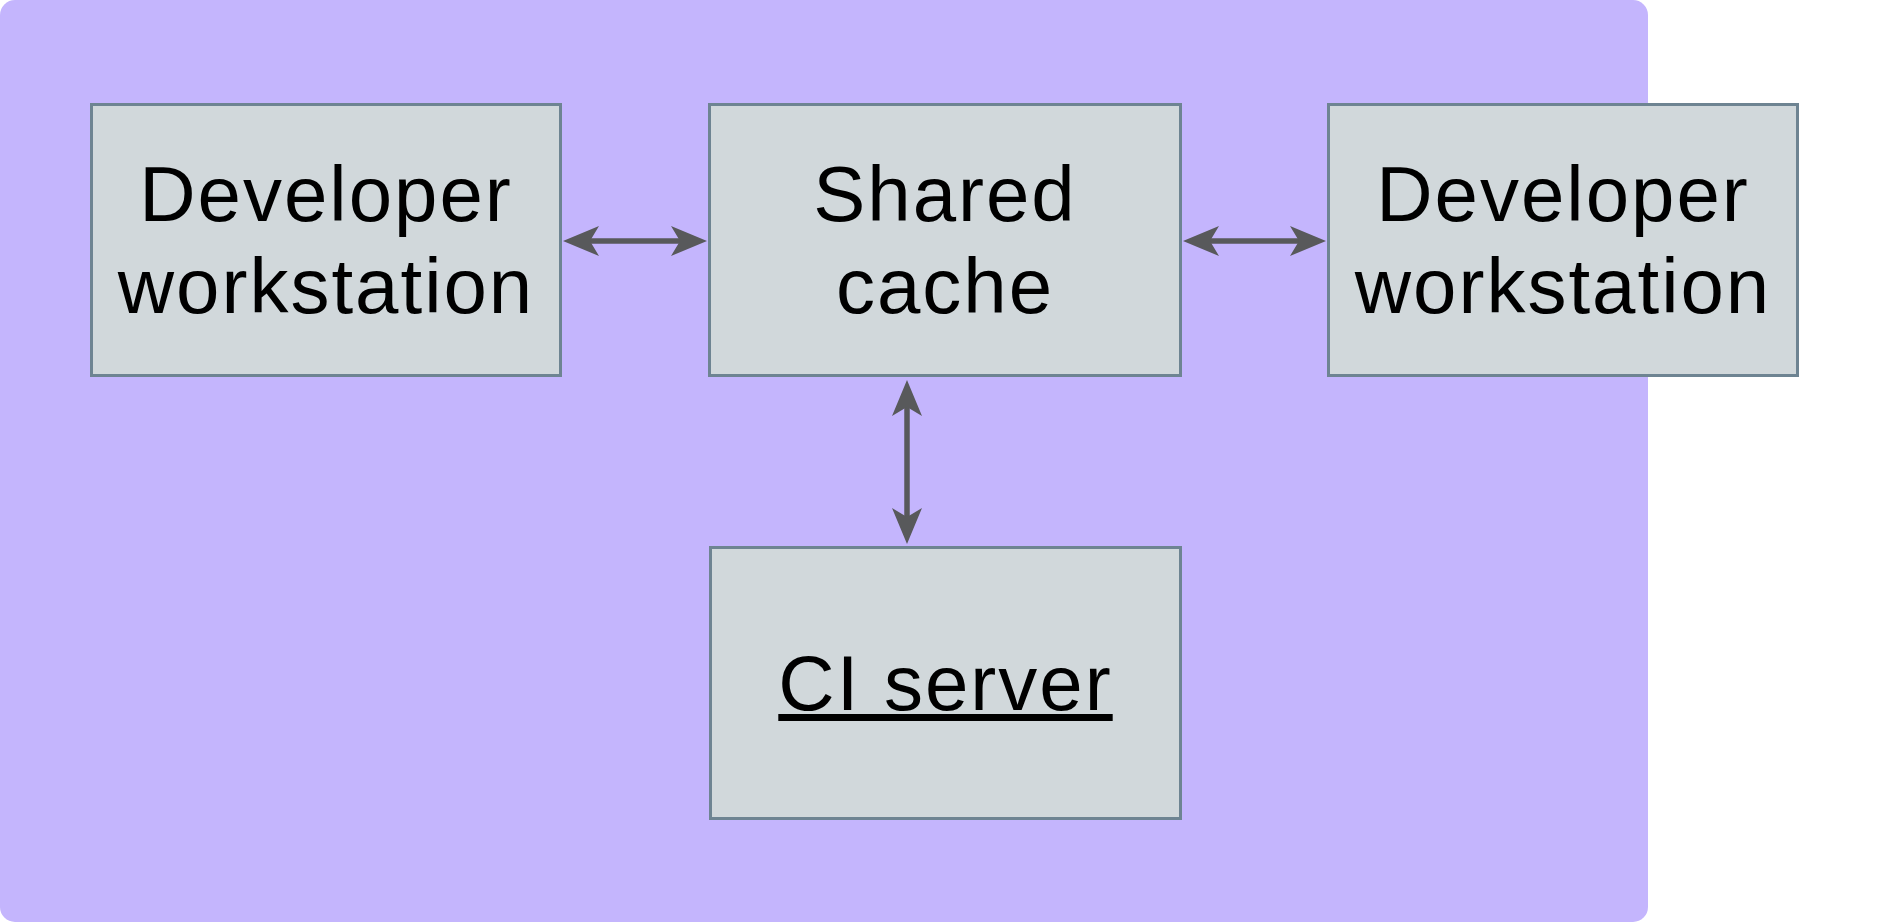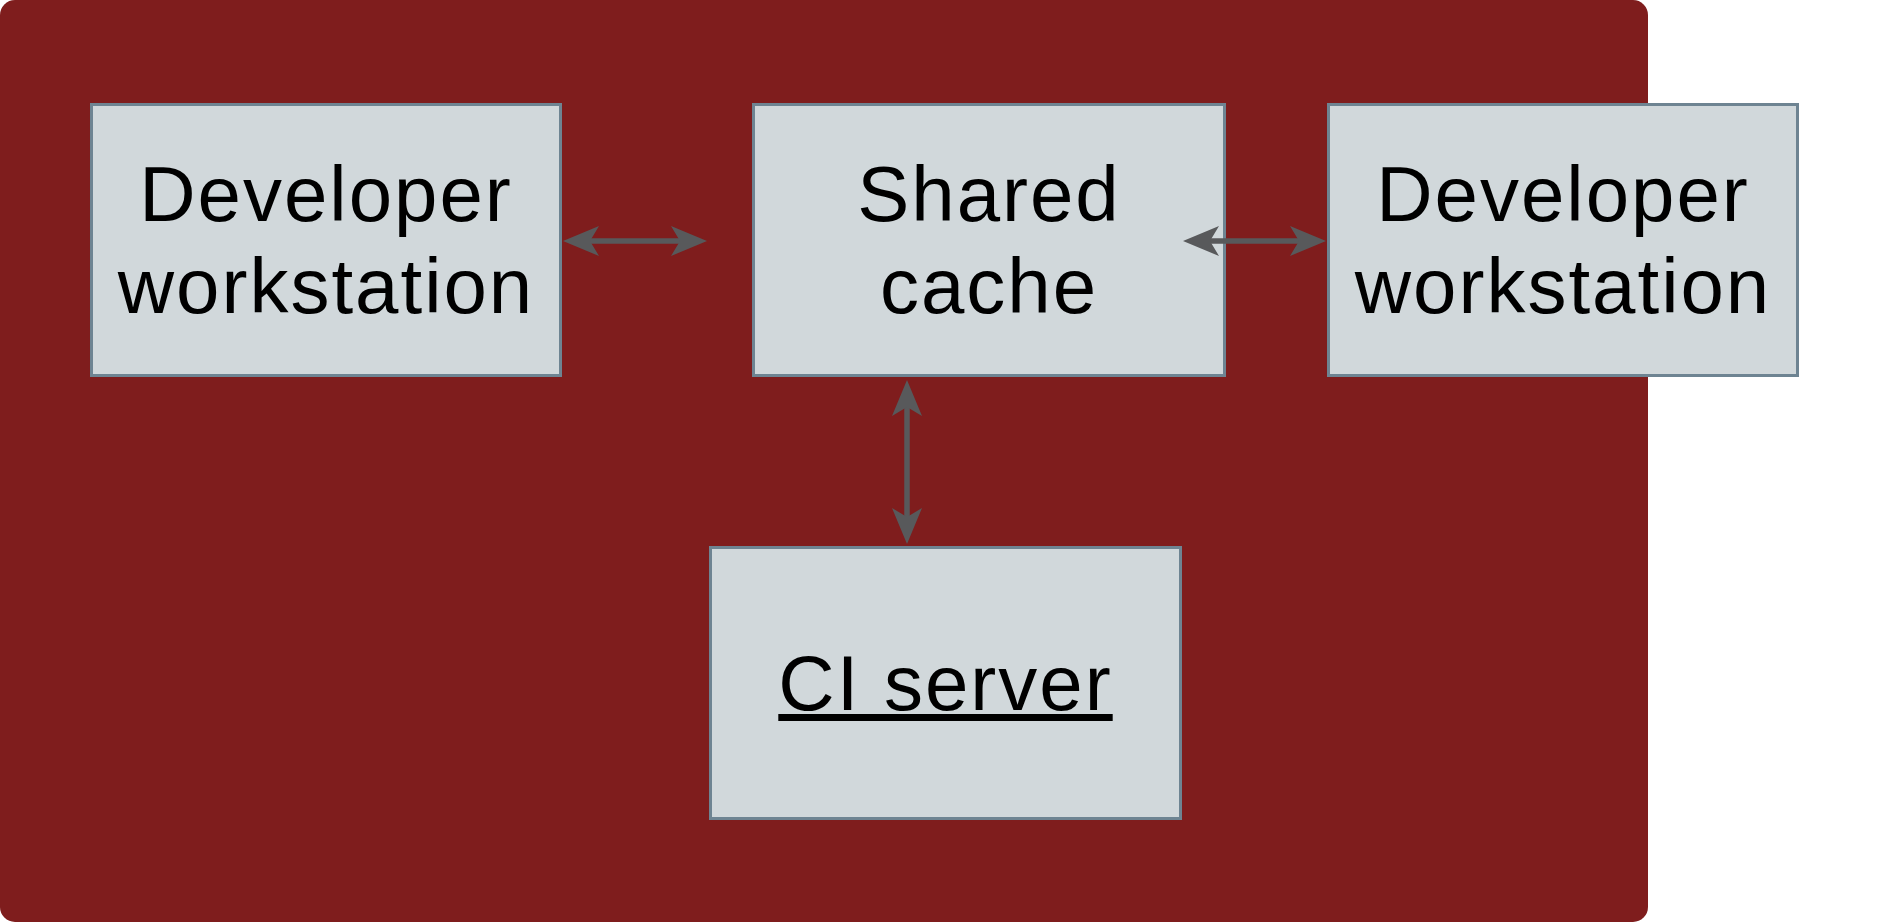--- a/index.html
+++ b/index.html
@@ -8,40 +8,40 @@
     background: #ffffff;
     width: 1900px;
     height: 922px;
     overflow: hidden;
     font-family: "Liberation Sans", sans-serif;
   }
   .canvas {
     position: relative;
     width: 1648px;
     height: 922px;
-    background: #7f1d1d;
+    background: #c4b5fd;
     border-radius: 15px;
   }
   .node {
     position: absolute;
     box-sizing: border-box;
     background: #d1d8db;
     border: 3px solid #6e8492;
     display: flex;
     align-items: center;
     justify-content: center;
     text-align: center;
     color: #000000;
     font-size: 78px;
     line-height: 92px;
     letter-spacing: 2px;
     white-space: pre-line;
   }
   .node-dev-left   { left:  90px; top: 103px; width: 472px; height: 274px; }
-  .node-shared     { left: 708px; top: 103px; width: 474px; height: 274px; margin-left: 44px; }
+  .node-shared     { left: 708px; top: 103px; width: 474px; height: 274px; }
   .node-dev-right  { left:1327px; top: 103px; width: 472px; height: 274px; }
   .node-ci         { left: 709px; top: 546px; width: 473px; height: 274px; text-decoration: underline; }
   .edges-layer {
     position: absolute;
     left: 0; top: 0;
     width: 1900px;
     height: 922px;
     pointer-events: none;
   }
 </style>

